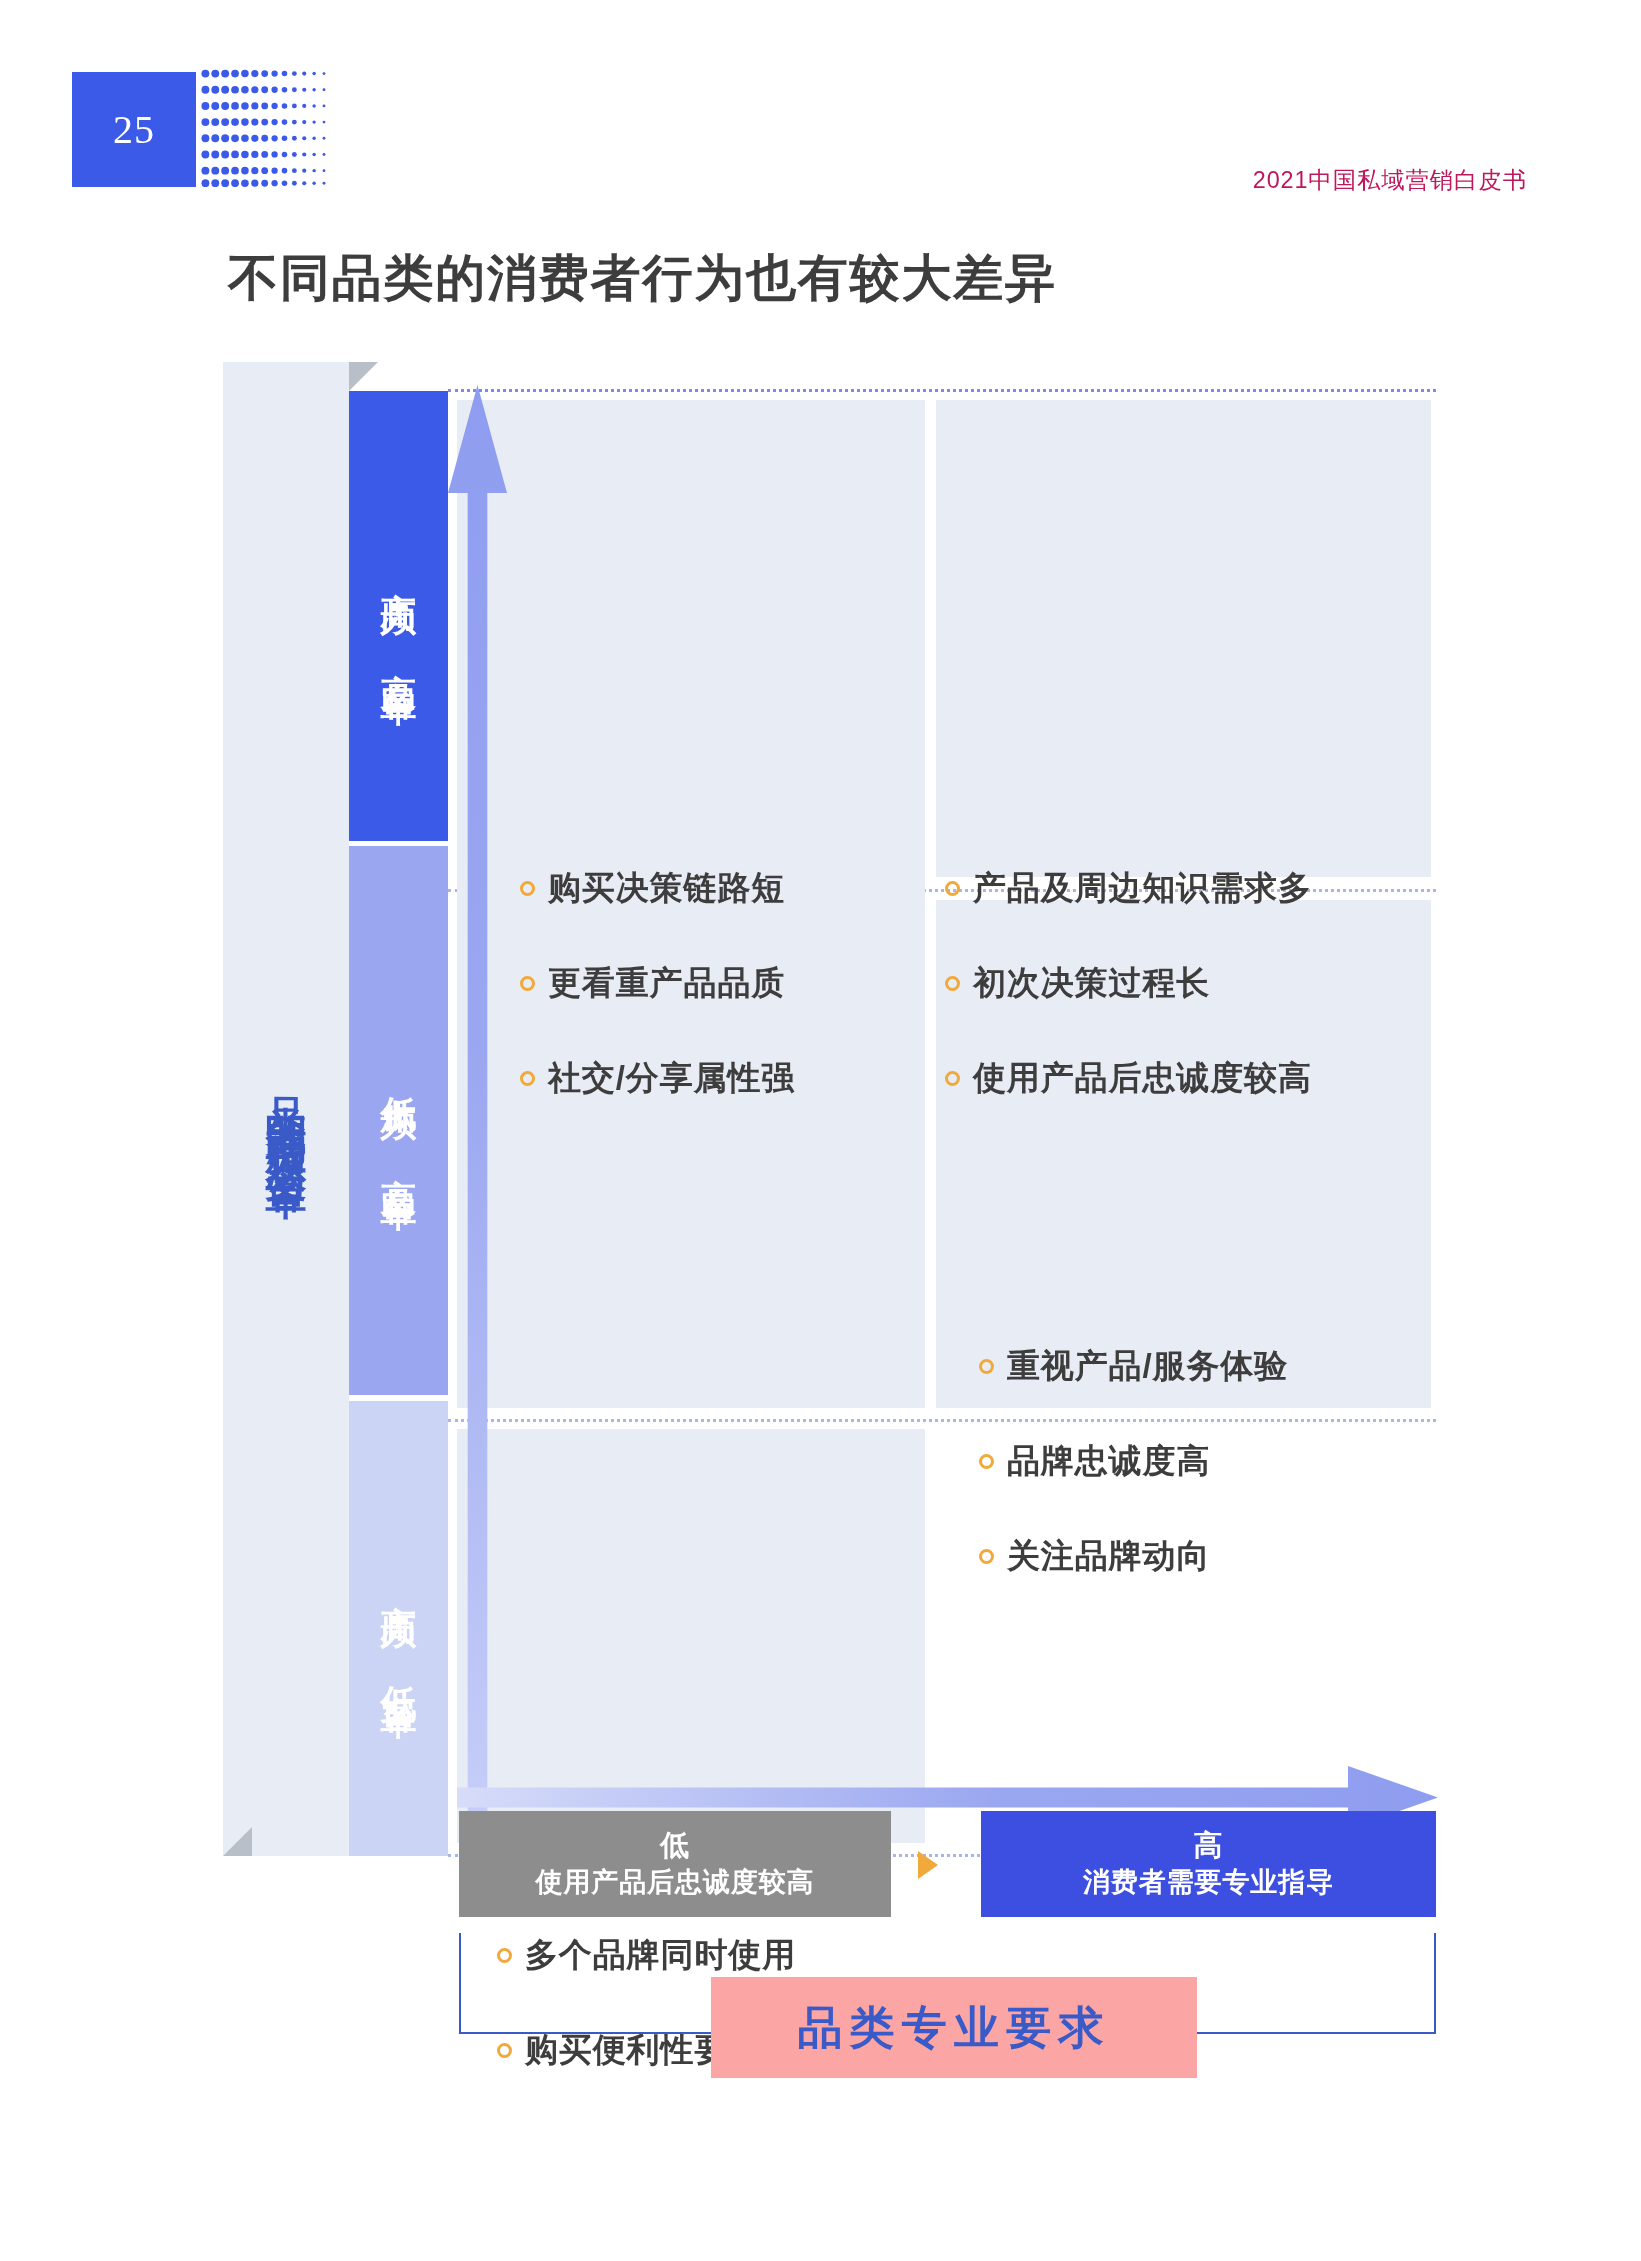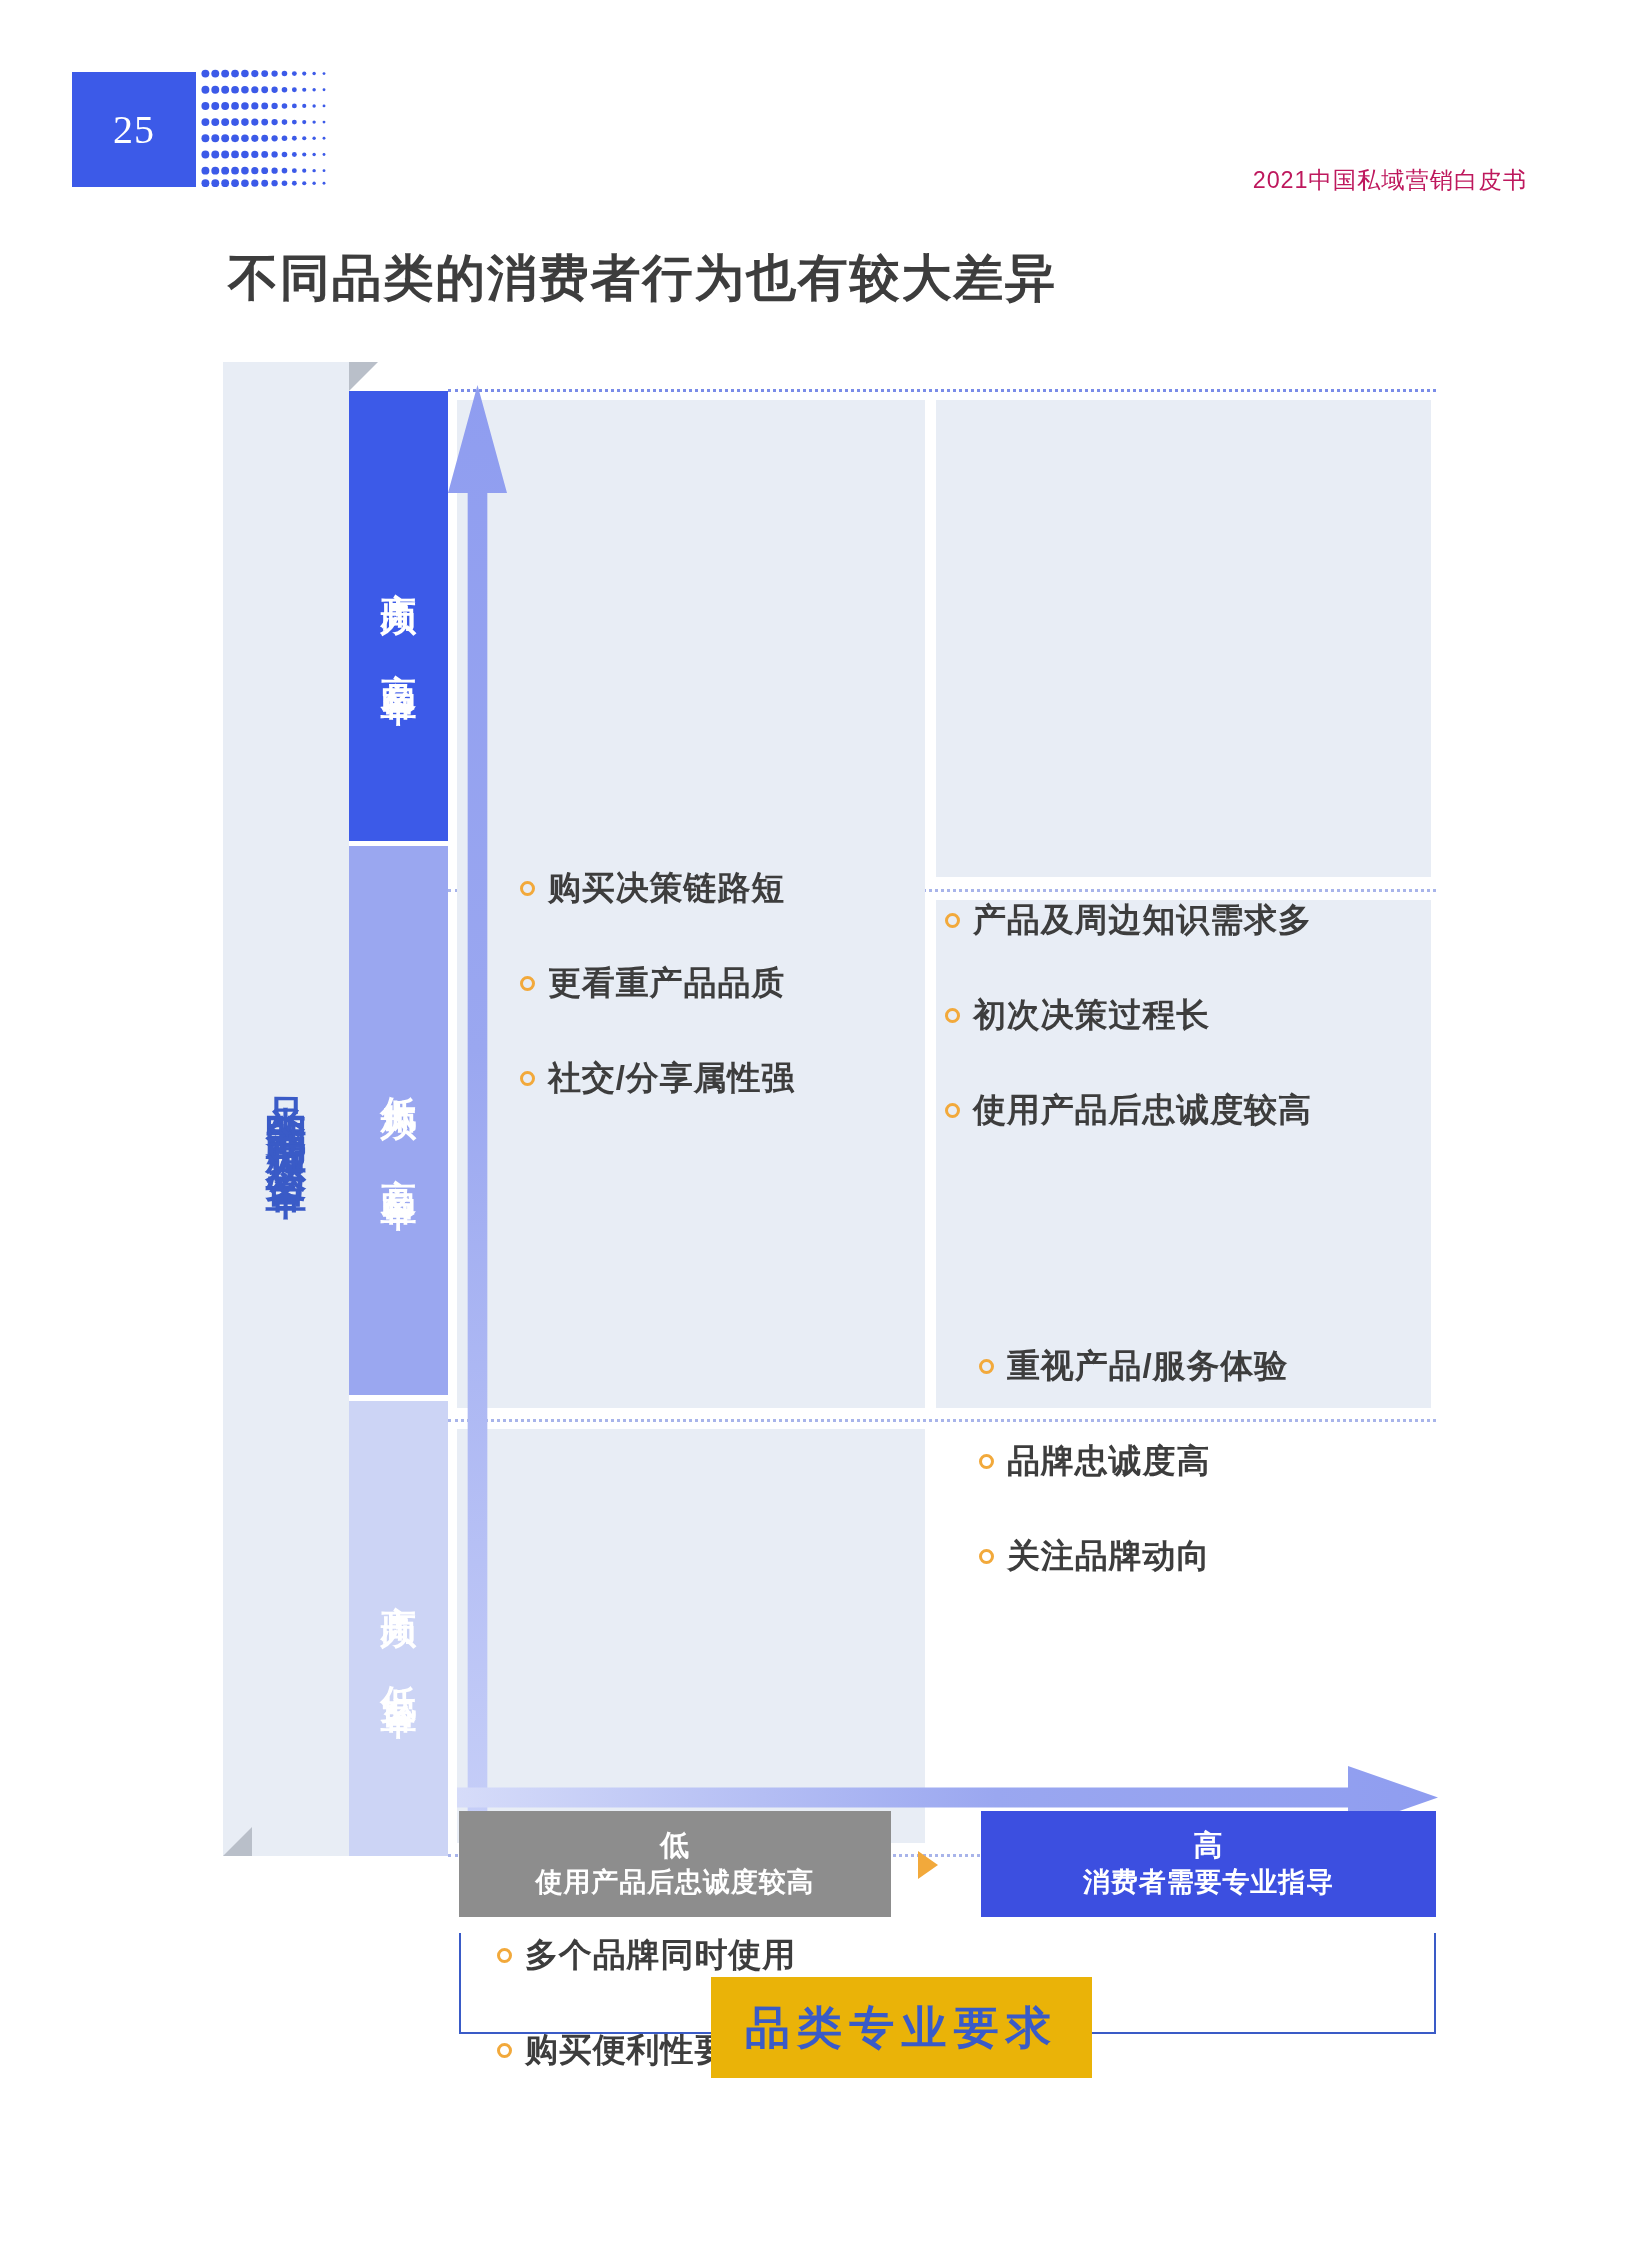--- a/index.html
+++ b/index.html
@@ -134,21 +134,21 @@
     border-radius: 50%;
     margin-right: 12.6px;
     flex: 0 0 auto;
   }
   .bullet-text {
     font-size: 33px; font-weight: bold; color: #3d3d3d;
     letter-spacing: 0.9px; white-space: nowrap;
   }
 
   #bullets-tl { left: 520px;  top: 524px; }
-  #bullets-tr { left: 945px; top: 524px; margin-top: 32px; }
+  #bullets-tr { left: 945px; top: 524px; }
   #bullets-mr { left: 979px; top: 1002px; }
   #bullets-bl { left: 497px;  top: 1496px; }
 
   
   #arrow-up {
     position: absolute; left: 448px; top: 43px;
     width: 59px; height: 1476px;
   }
   #arrow-right {
     position: absolute; left: 457px; top: 1424px;
@@ -187,22 +187,22 @@
 
   
   #bracket {
     position: absolute; left: 459px; top: 1933px;
     width: 977px; height: 101px;
     border: 2.7px solid #3a5bc7;
     border-top: none;
   }
   #bracket-label {
     position: absolute; left: 711px; top: 1977px;
-    width: 381px; height: 101px;
-    background: #eab308;
+    width: 486px; height: 101px;
+    background: #fca5a5;
     display: flex; align-items: center; justify-content: center;
   }
   #bracket-label span {
     font-size: 45px; font-weight: bold; color: #3a5bc7;
     letter-spacing: 7.2px;
   }
 </style>
 </head>
 <body>
 

